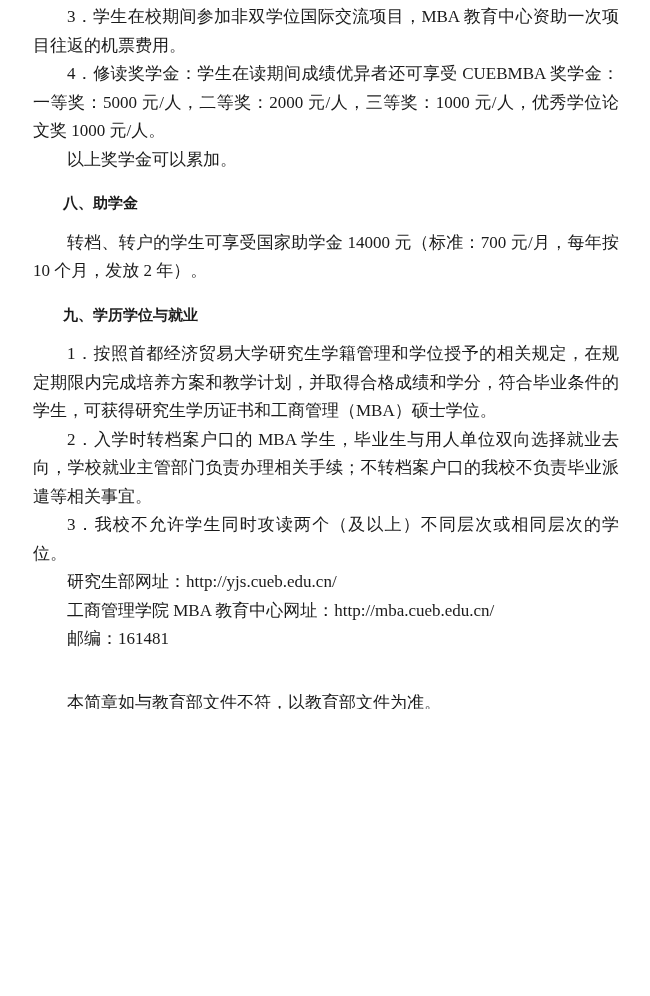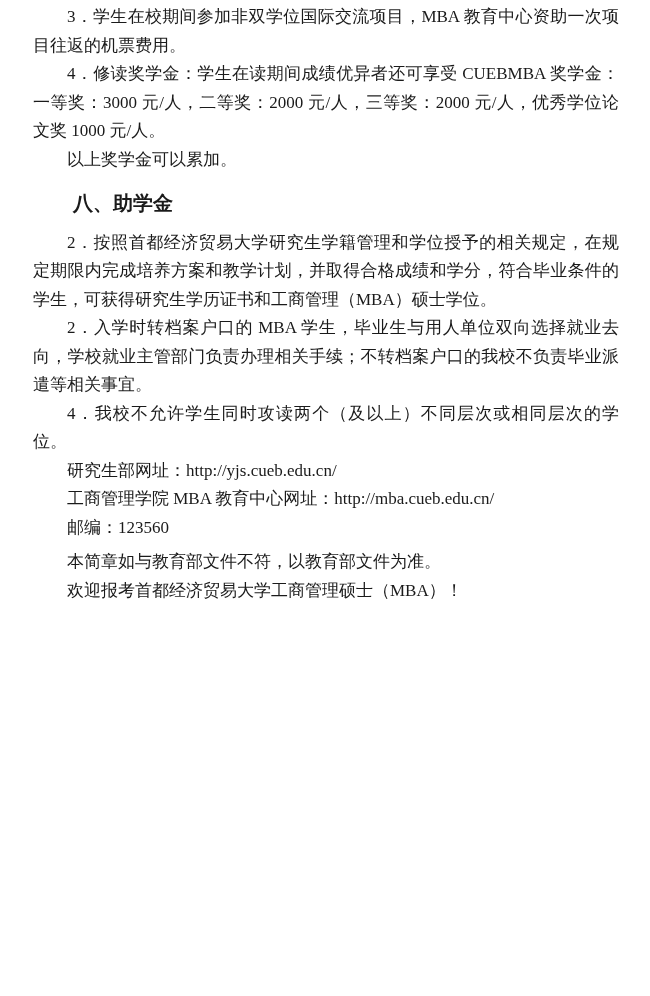--- a/index.html
+++ b/index.html
@@ -20,35 +20,37 @@
   .para {
     margin: 0;
     text-indent: 2em;
     white-space: pre-wrap;
   }
   .heading {
     margin: 15px 0 11px 0;
     text-indent: 2em;
     font-family: "Liberation Sans", "DejaVu Sans", sans-serif;
     font-weight: 700;
-    font-size: 20px;
+    font-size: 15px;
     line-height: 28.5px;
     text-align: left;
   }
-  .gap-top { margin-top: 6px; }
+  .gap-top { margin-top: 35px; }
 </style>
 </head>
 <body>
 
 <div class="page">
   <p class="para">3．学生在校期间参加非双学位国际交流项目，MBA 教育中心资助一次项目往返的机票费用。</p>
-  <p class="para">4．修读奖学金：学生在读期间成绩优异者还可享受 CUEBMBA 奖学金：一等奖：3000 元/人，二等奖：2000 元/人，三等奖：2000 元/人，优秀学位论文奖 1000 元/人。</p>
+  <p class="para">4．修读奖学金：学生在读期间成绩优异者还可享受 CUEBMBA 奖学金：一等奖：5000 元/人，二等奖：2000 元/人，三等奖：1000 元/人，优秀学位论文奖 1000 元/人。</p>
   <p class="para">以上奖学金可以累加。</p>
   <h2 class="heading">八、助学金</h2>
-  <p class="para">2．按照首都经济贸易大学研究生学籍管理和学位授予的相关规定，在规定期限内完成培养方案和教学计划，并取得合格成绩和学分，符合毕业条件的学生，可获得研究生学历证书和工商管理（MBA）硕士学位。</p>
+  <p class="para">转档、转户的学生可享受国家助学金 14000 元（标准：700 元/月，每年按 10 个月，发放 2 年）。</p>
+  <h2 class="heading">九、学历学位与就业</h2>
+  <p class="para">1．按照首都经济贸易大学研究生学籍管理和学位授予的相关规定，在规定期限内完成培养方案和教学计划，并取得合格成绩和学分，符合毕业条件的学生，可获得研究生学历证书和工商管理（MBA）硕士学位。</p>
   <p class="para">2．入学时转档案户口的 MBA 学生，毕业生与用人单位双向选择就业去向，学校就业主管部门负责办理相关手续；不转档案户口的我校不负责毕业派遣等相关事宜。</p>
-  <p class="para">4．我校不允许学生同时攻读两个（及以上）不同层次或相同层次的学位。</p>
+  <p class="para">3．我校不允许学生同时攻读两个（及以上）不同层次或相同层次的学位。</p>
   <p class="para">研究生部网址：http://yjs.cueb.edu.cn/</p>
   <p class="para">工商管理学院 MBA 教育中心网址：http://mba.cueb.edu.cn/</p>
-  <p class="para">邮编：123560</p>
+  <p class="para">邮编：161481</p>
   <p class="para gap-top">本简章如与教育部文件不符，以教育部文件为准。</p>
   <p class="para">欢迎报考首都经济贸易大学工商管理硕士（MBA）！</p>
 </div>
 
 </body></html>

